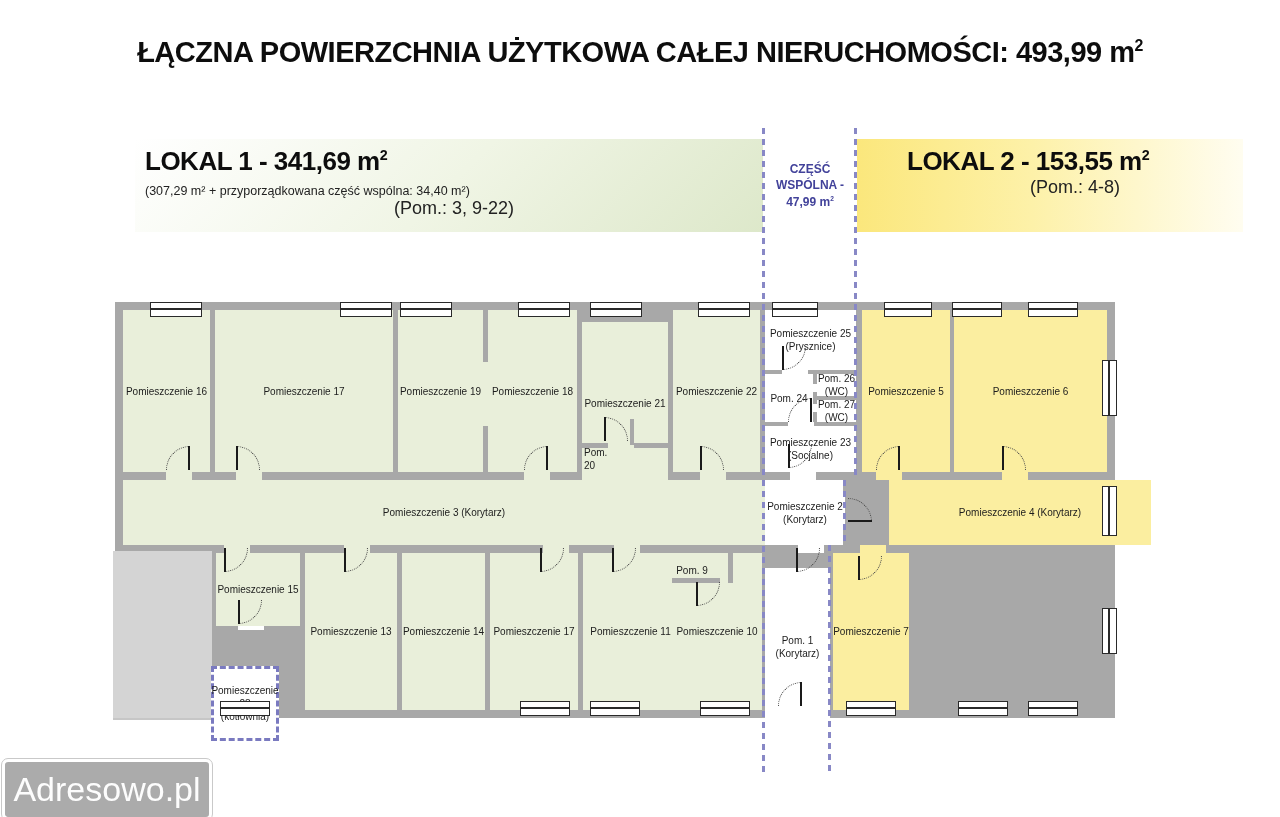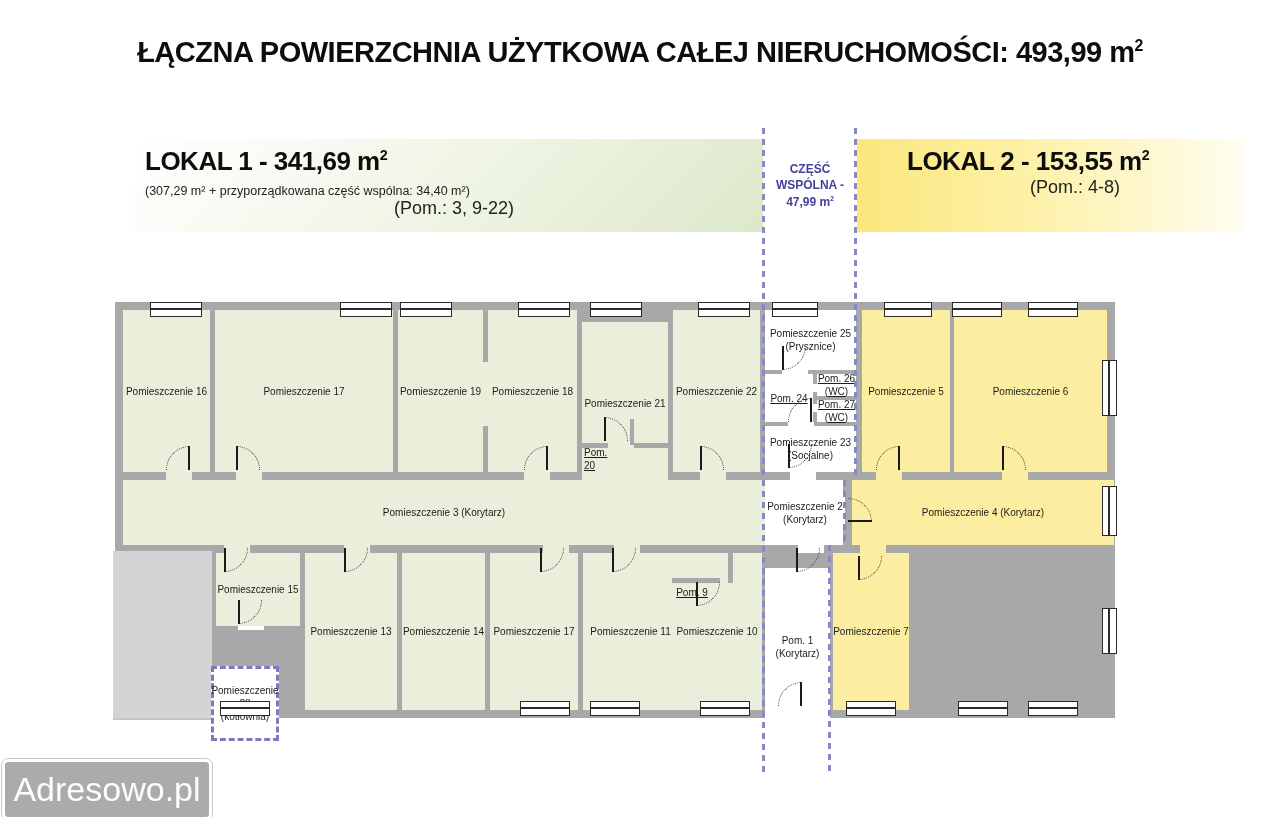--- a/index.html
+++ b/index.html
@@ -29,21 +29,21 @@
   .base{background:var(--wall,#a8a8a8);}
   .notch{background:var(--outside,#d4d4d4);border-bottom:2px solid #c6c6c6;}
   .room{position:absolute;box-sizing:border-box;display:flex;align-items:center;
         justify-content:center;text-align:center;z-index:1;}
   .room .lbl, .freelbl{font-size:10px;line-height:1.3;color:#1c1c1c;white-space:pre-line;}
   .g{background:var(--lokal1_fill,#e9efda);}
   .y{background:var(--lokal2_fill,#fbeea0);}
   .w{background:var(--common_fill,#ffffff);}
   .excl{border:3px dashed var(--excluded_border,#7a7ac0);}
   .freelbl{position:absolute;z-index:3;display:flex;align-items:center;justify-content:center;
-        text-align:center;text-decoration:underline;}
+        text-align:center;}
   .ws{position:absolute;background:var(--wall,#a8a8a8);z-index:2;}
   .og{position:absolute;background:var(--lokal1_fill,#e9efda);z-index:2;}
   .oy{position:absolute;background:var(--lokal2_fill,#fbeea0);z-index:2;}
   .ow{position:absolute;background:var(--common_fill,#ffffff);z-index:2;}
 
   .win-h,.win-v{position:absolute;background:#fff;border:1.5px solid #2a2a2a;z-index:3;box-sizing:border-box;}
   .win-h{background:linear-gradient(to bottom,#fff 42%,#2a2a2a 42%,#2a2a2a 56%,#fff 56%);}
   .win-v{background:linear-gradient(to right,#fff 42%,#2a2a2a 42%,#2a2a2a 56%,#fff 56%);}
 
   .door{position:absolute;width:24px;height:24px;z-index:3;}
@@ -151,35 +151,35 @@
         <span class="lbl">Pomieszczenie 28
 (kotłownia)</span>
       </div>
 
     <div class="room y" style="left:862px;top:310px;width:88px;height:162px;">
         <span class="lbl">Pomieszczenie 5</span>
       </div>
     <div class="room y" style="left:954px;top:310px;width:153px;height:162px;">
         <span class="lbl">Pomieszczenie 6</span>
       </div>
-    <div class="room y" style="left:852px;top:480px;width:262px;height:65px;">
+    <div class="room y" style="left:889px;top:480px;width:262px;height:65px;">
         <span class="lbl">Pomieszczenie 4 (Korytarz)</span>
       </div>
     <div class="room y" style="left:833px;top:553px;width:76px;height:157px;">
         <span class="lbl">Pomieszczenie 7</span>
       </div>
 
     <div class="freelbl" style="left:584px;top:445px;width:40px;height:28px;text-align:left;justify-content:flex-start;">Pom.
 20</div>
     <div class="freelbl" style="left:763px;top:384px;width:52px;height:28px;">Pom. 24</div>
     <div class="freelbl" style="left:817px;top:371px;width:39px;height:27px;">Pom. 26
 (WC)</div>
     <div class="freelbl" style="left:817px;top:397px;width:39px;height:27px;">Pom. 27
 (WC)</div>
-    <div class="freelbl" style="left:672px;top:580px;width:40px;height:24px;">Pom. 9</div>
+    <div class="freelbl" style="left:672px;top:558px;width:40px;height:24px;">Pom. 9</div>
 
     <div class="ws" style="left:672px;top:578px;width:48px;height:5px;"></div>
     <div class="ws" style="left:728px;top:553px;width:5px;height:30px;"></div>
     <div class="ws" style="left:582px;top:443px;width:26px;height:5px;"></div>
     <div class="ws" style="left:634px;top:443px;width:34px;height:5px;"></div>
     <div class="ws" style="left:630px;top:419px;width:4px;height:26px;"></div>
     <div class="ws" style="left:813px;top:374px;width:4px;height:10px;"></div>
     <div class="ws" style="left:813px;top:392px;width:4px;height:12px;"></div>
     <div class="ws" style="left:813px;top:412px;width:4px;height:10px;"></div>
     <div class="ws" style="left:817px;top:396px;width:39px;height:4px;"></div>

